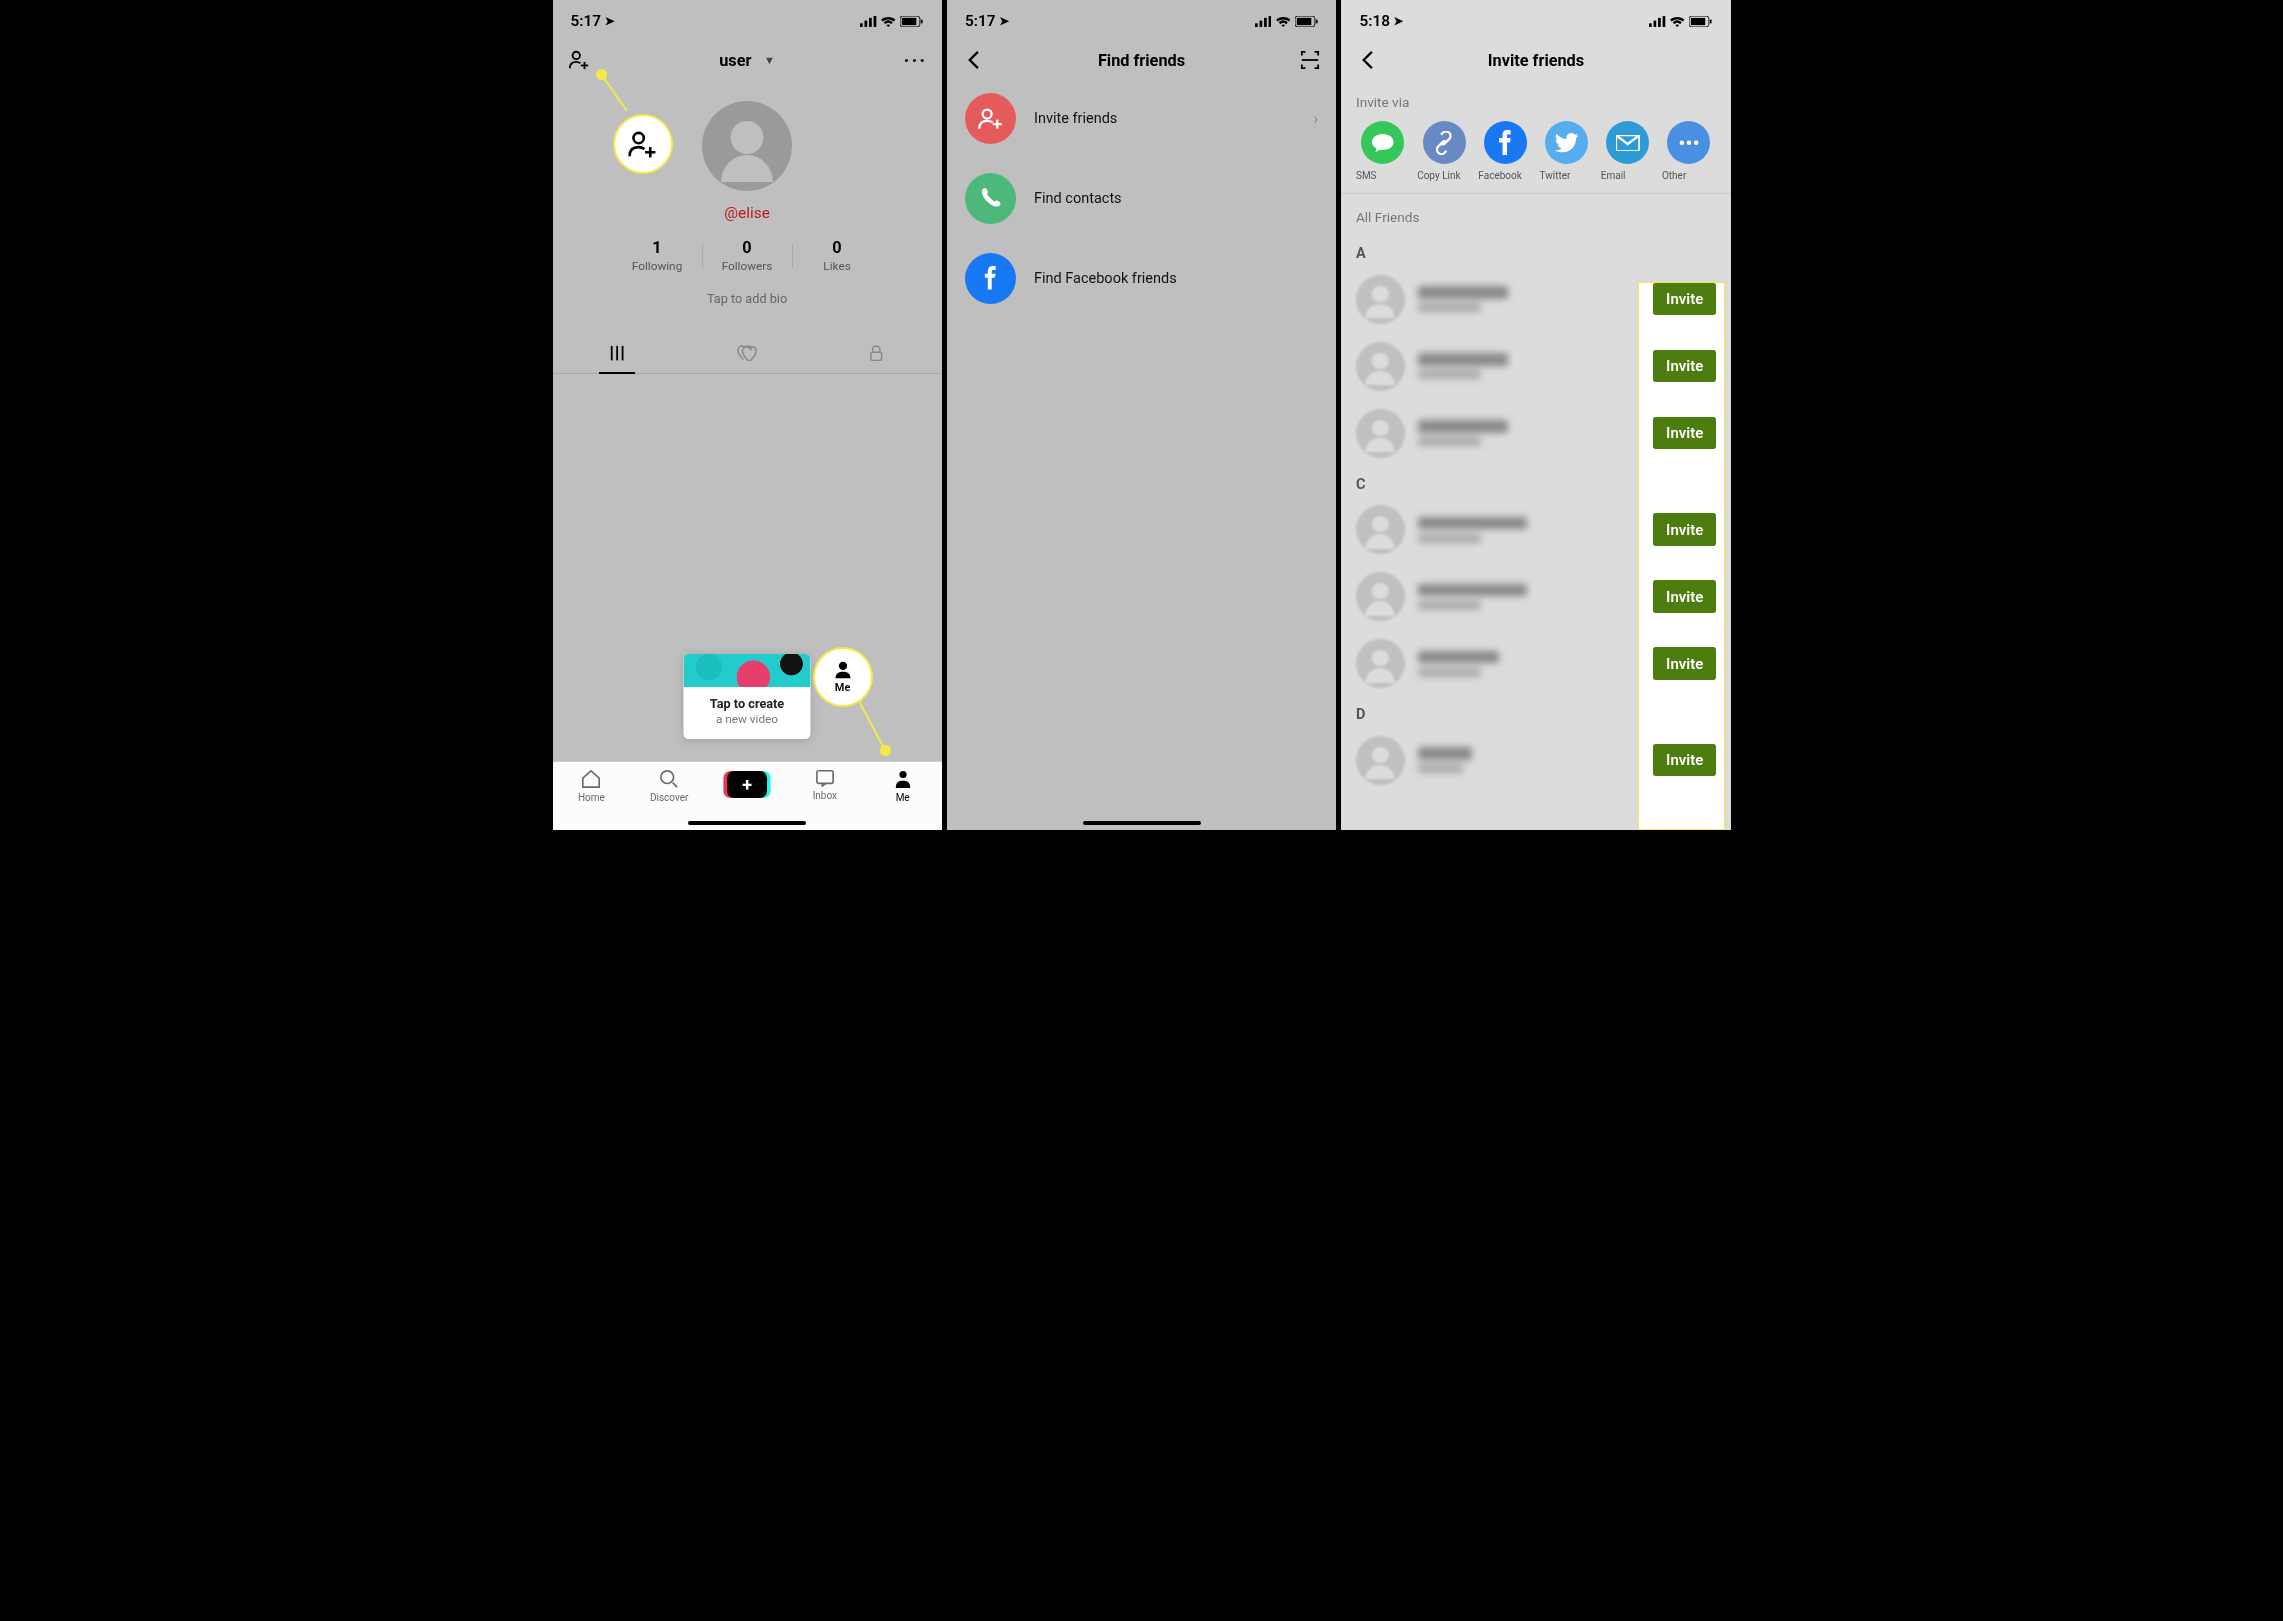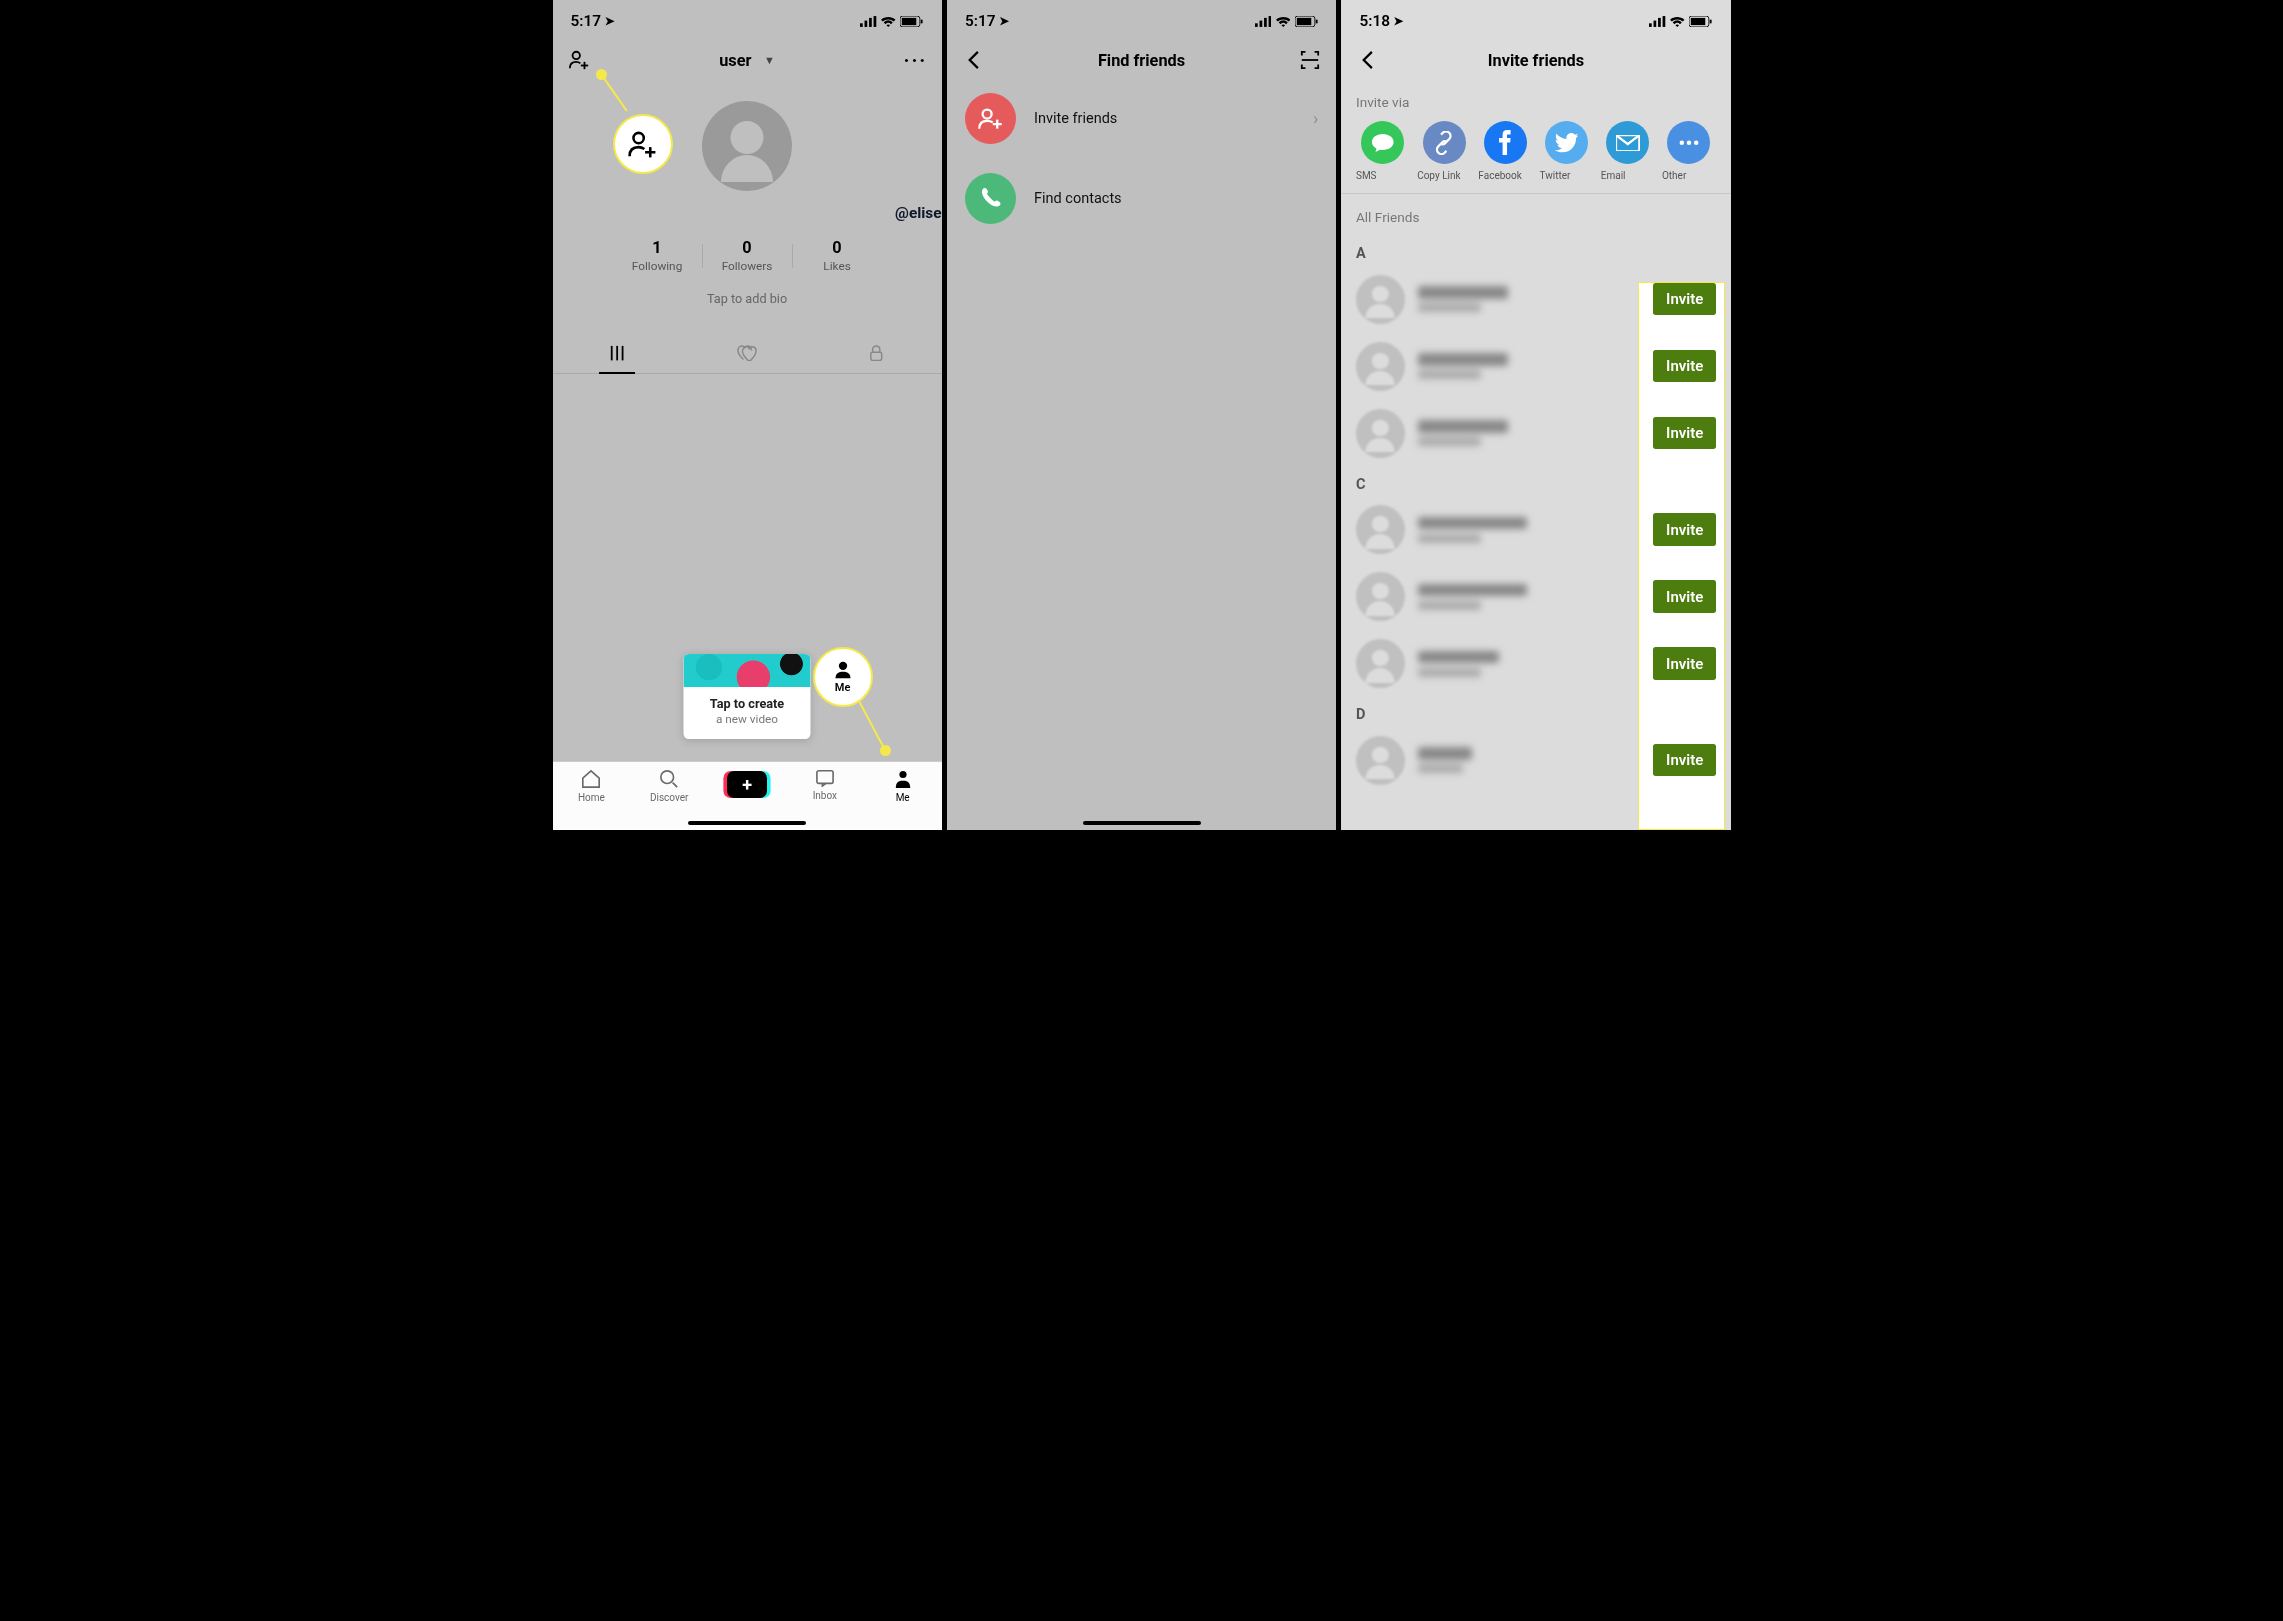--- a/index.html
+++ b/index.html
@@ -18,21 +18,21 @@
   .navbar { height: 36px; display: flex; align-items: center; justify-content: space-between; padding: 0 14.5px; position: relative; }
   .navbar-title { position: absolute; left: 50%; transform: translateX(-50%); font-weight: 700; font-size: 16.3px; display: flex; align-items: center; gap: 7.2px; }
   .nav-icon { width: 23.5px; height: 23.5px; display: flex; align-items: center; justify-content: center; }
   .chevron-sm { font-size: 11px; color: #444; margin-left: 5.4px; }
 
   
   .profile-section { text-align: center; padding: 18px 0 0 0; }
   .avatar-big { width: 90px; height: 90px; border-radius: 50%; background: #9a9a9a; margin: 5.4px auto 12.7px; position:relative; }
   .avatar-big::after{content:"";position:absolute;top:20px;left:50%;transform:translateX(-50%);width:33px;height:33px;border-radius:50%;background:#bfbfbf;}
   .avatar-big::before{content:"";position:absolute;bottom:9px;left:50%;transform:translateX(-50%);width:52px;height:27px;border-radius:50% 50% 0 0 / 100% 100% 0 0;background:#bfbfbf;}
-  .username { font-weight: 700; font-size: 15.4px; color: #0f172a; text-align: right; }
+  .username { font-weight: 400; font-size: 15.4px; color: #b91c1c; }
   .stats { display: flex; justify-content: center; margin-top: 16.3px; }
   .stat { width: 90px; text-align: center; position: relative; }
   .stat + .stat::before { content: ""; position: absolute; left: 0; top: 5.4px; bottom: 5.4px; width: 0.9px; background: #aaa; }
   .stat-num { font-weight: 700; font-size: 16.3px; }
   .stat-lbl { font-size: 11.8px; color: #555; margin-top: 1.8px; }
   .action-row { display: flex; justify-content: center; gap: 9px; margin-top: 16.3px; }
   .edit-btn { border: 0.9px solid #999; background: transparent; padding: 11px 33px; font-size: 14.5px; font-weight: 600; }
   .bookmark-btn { border: 0.9px solid #999; background: transparent; width: 42px; height: 42px; display: flex; align-items: center; justify-content: center; }
   .bio-hint { color: #666; font-size: 12.7px; margin-top: 18px; }
 
@@ -299,20 +299,28 @@
 
   <div class="option-row">
     <div class="option-icon" style="background:#4cb97a;">
       <svg width="23.5" height="23.5" viewBox="0 0 24 24" fill="#fff">
             <path d="M6 2 C5 2 3 3 3 6 C3 12 12 21 18 21 C21 21 22 19 22 18 C22 17 21 16 19 15 C18 14.5 17 15 16 16 C14 15 9 10 8 8 C9 7 9.5 6 9 5 C8 3 7 2 6 2 Z"></path>
           </svg>
     </div>
     <div class="option-label">Find contacts</div>
   </div>
 
+  <div class="option-row">
+    <div class="option-icon" style="background:#1877f2;">
+      <svg width="23.5" height="23.5" viewBox="0 0 24 24" fill="#fff">
+            <path d="M14 4 H17 V0 H14 C11 0 9 2 9 5 V8 H6 V12 H9 V24 H13 V12 H16 L17 8 H13 V5.5 C13 4.5 13.5 4 14 4 Z"></path>
+          </svg>
+    </div>
+    <div class="option-label">Find Facebook friends</div>
+  </div>
 
   <div class="home-ind" style="bottom:5.4px;"></div>
 </div>
 
 <div class="phone screen3">
   <div class="status-bar">
     <div class="status-left">
       <span>5:18</span>
       <span class="loc-arrow">➤</span>
     </div>

